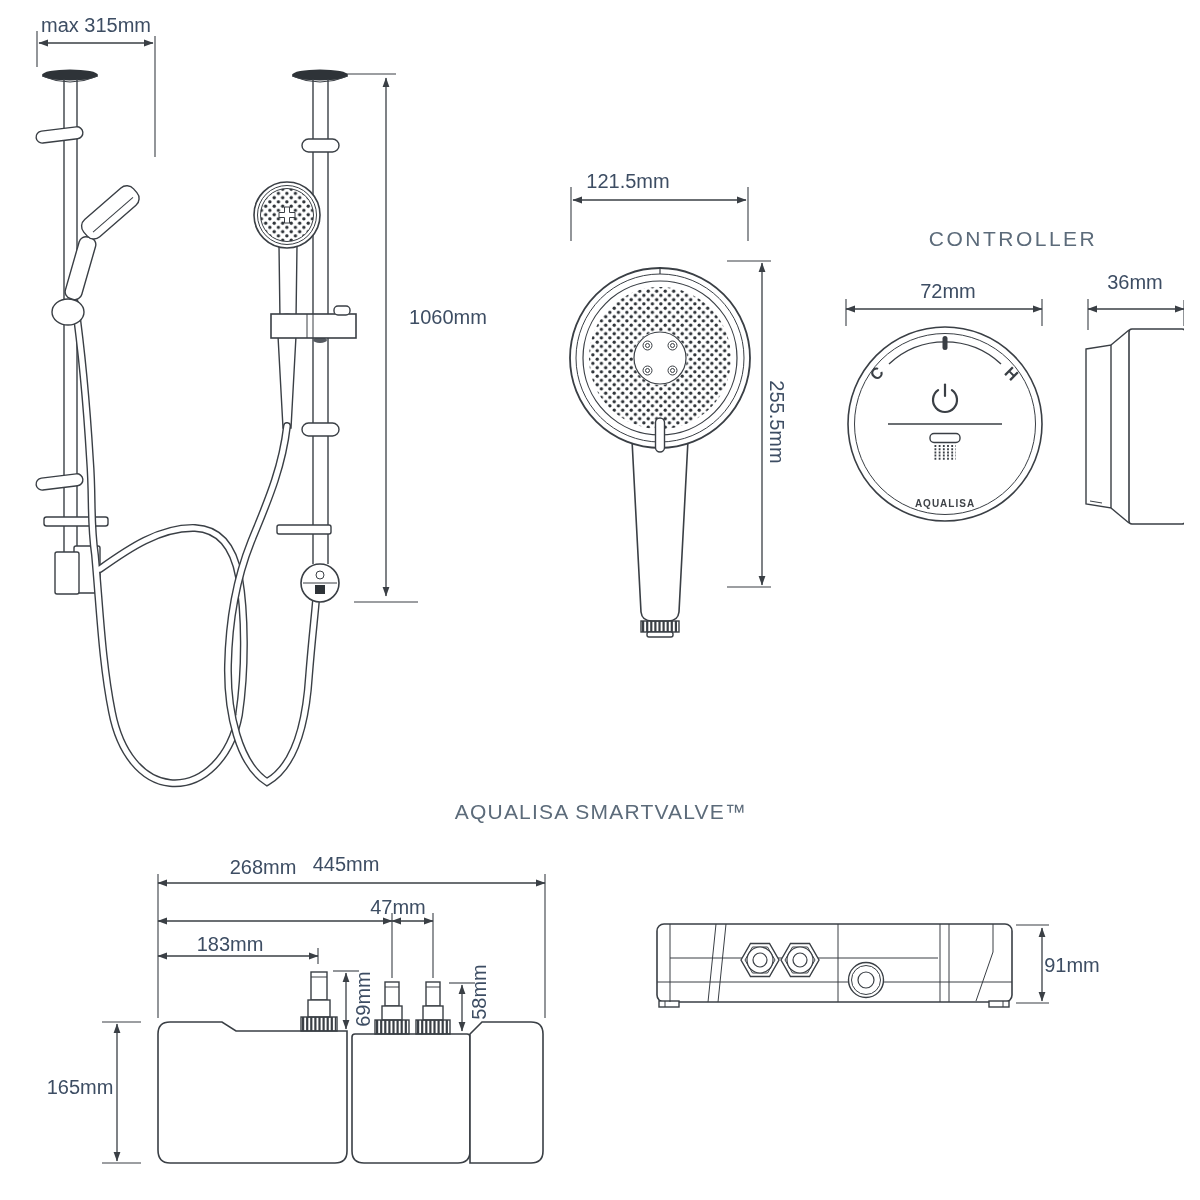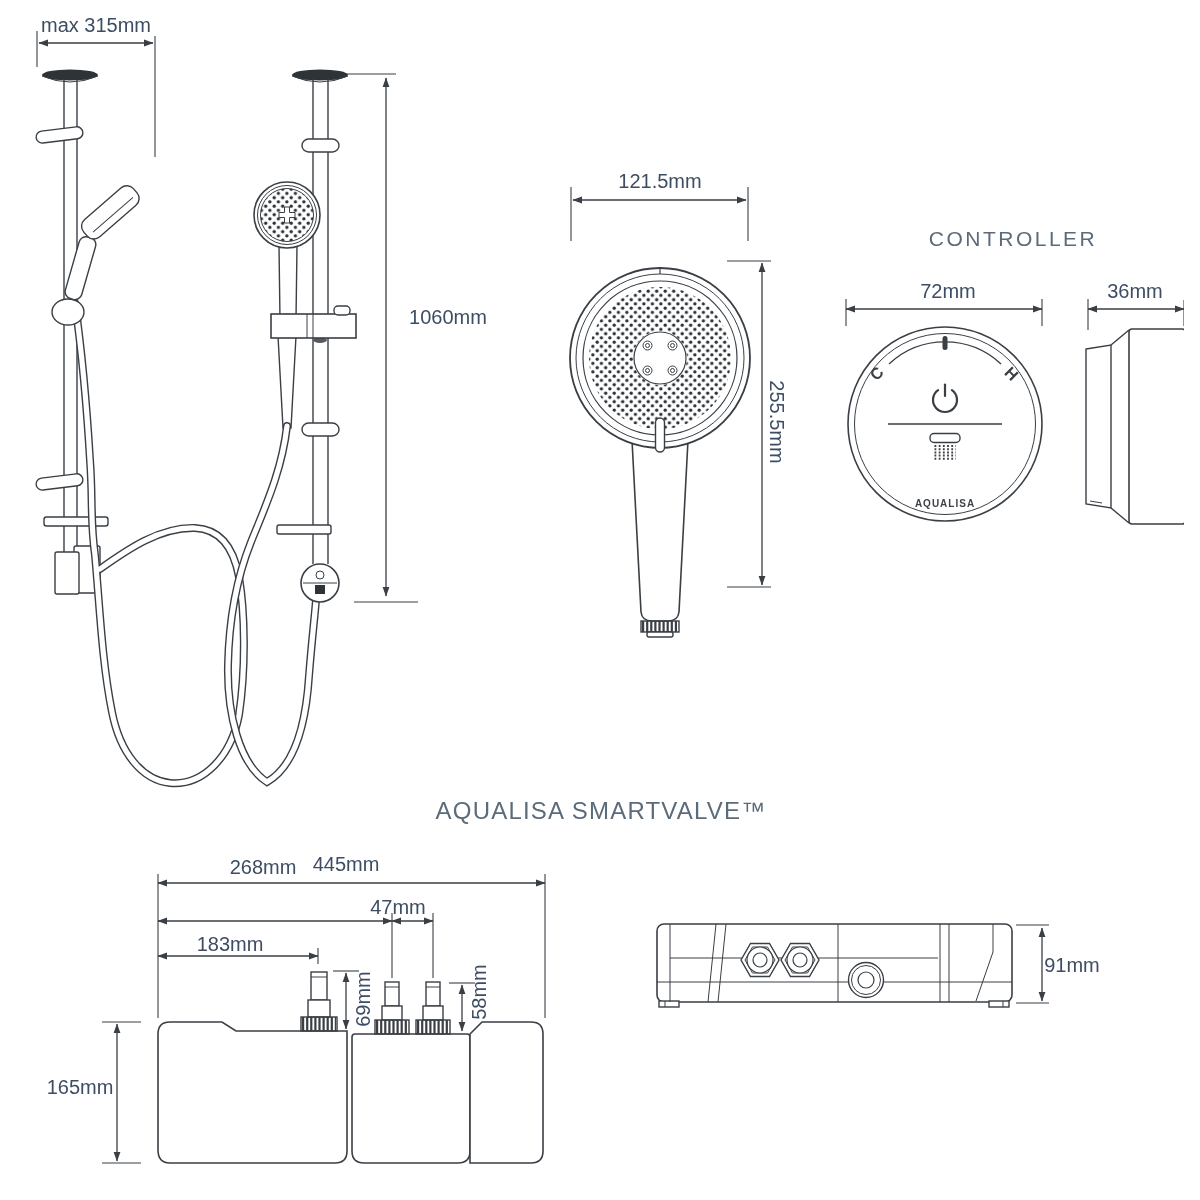--- a/index.html
+++ b/index.html
@@ -6,21 +6,21 @@
   .canvas{position:relative;width:1184px;height:1200px;background:#fff;overflow:hidden;
           font-family:"Liberation Sans",sans-serif;}
   .canvas svg{position:absolute;left:0;top:0;}
   .lbl{position:absolute;font-weight:500;font-size:20px;color:#3d4d63;
        transform:translate(-50%,-50%);white-space:nowrap;line-height:1;}
   .r90{transform:translate(-50%,-50%) rotate(90deg);}
   .rm90{transform:translate(-50%,-50%) rotate(-90deg);}
   .rm45{transform:translate(-50%,-50%) rotate(-45deg);}
   .r45{transform:translate(-50%,-50%) rotate(45deg);}
   .title{font-size:21px;font-weight:400;color:#5c6b7a;letter-spacing:2.5px;text-align:right;}
-  .title2{font-size:24px;font-weight:400;color:#5c6b7a;letter-spacing:1.2px;}
+  .title2{font-size:21px;font-weight:400;color:#5c6b7a;letter-spacing:1.2px;}
   .dial{font-size:16px;font-weight:600;color:#3a3f45;}
   .brand{font-size:10px;font-weight:700;color:#3f4348;letter-spacing:1px;}
   
   .s18{stroke-width:1.8}.s16{stroke-width:1.6}.s14{stroke-width:1.4}
   .s12{stroke-width:1.2}.s1{stroke-width:1}
   .dim{stroke-width:1.3}.ext{stroke-width:1.1}
   .hoseO{stroke-width:8;fill:none;stroke-linecap:round}
   .hoseI{stroke:#fff !important;stroke-width:5.2;fill:none;stroke-linecap:round}
   .ribs{stroke-dasharray:2.2 1.9;}
   .sprayDots{stroke-width:2;stroke-dasharray:1.8 2.4;}
@@ -239,26 +239,26 @@
     <g>
       <circle class="s14" cx="866" cy="980" r="17.5" fill="#fff"></circle>
       <circle class="s1" cx="866" cy="980" r="14.5"></circle>
       <circle class="s12" cx="866" cy="980" r="8"></circle>
     </g>
   </g>
 </svg>
 
   <div class="lbl" style="left:96px;top:25px">max 315mm</div>
   <div class="lbl" style="left:448px;top:317px">1060mm</div>
-  <div class="lbl" style="left:660px;top:181px">121.5mm</div>
+  <div class="lbl" style="left:628px;top:181px">121.5mm</div>
   <div class="lbl r90" style="left:777px;top:422px">255.5mm</div>
 
   <div class="lbl title" style="left:1013px;top:238px">CONTROLLER</div>
   <div class="lbl" style="left:948px;top:291px">72mm</div>
-  <div class="lbl" style="left:1135px;top:291px">36mm</div>
+  <div class="lbl" style="left:1135px;top:282px">36mm</div>
   <div class="lbl dial rm45" style="left:877px;top:374px">C</div>
   <div class="lbl dial r45" style="left:1011px;top:374px">H</div>
   <div class="lbl brand" style="left:945px;top:504px">AQUALISA</div>
 
   <div class="lbl title2" style="left:601px;top:811px">AQUALISA SMARTVALVE™</div>
   <div class="lbl" style="left:346px;top:864px">445mm</div>
   <div class="lbl" style="left:263px;top:867px">268mm</div>
   <div class="lbl" style="left:398px;top:907px">47mm</div>
   <div class="lbl" style="left:230px;top:944px">183mm</div>
   <div class="lbl rm90" style="left:363px;top:999px">69mm</div>

